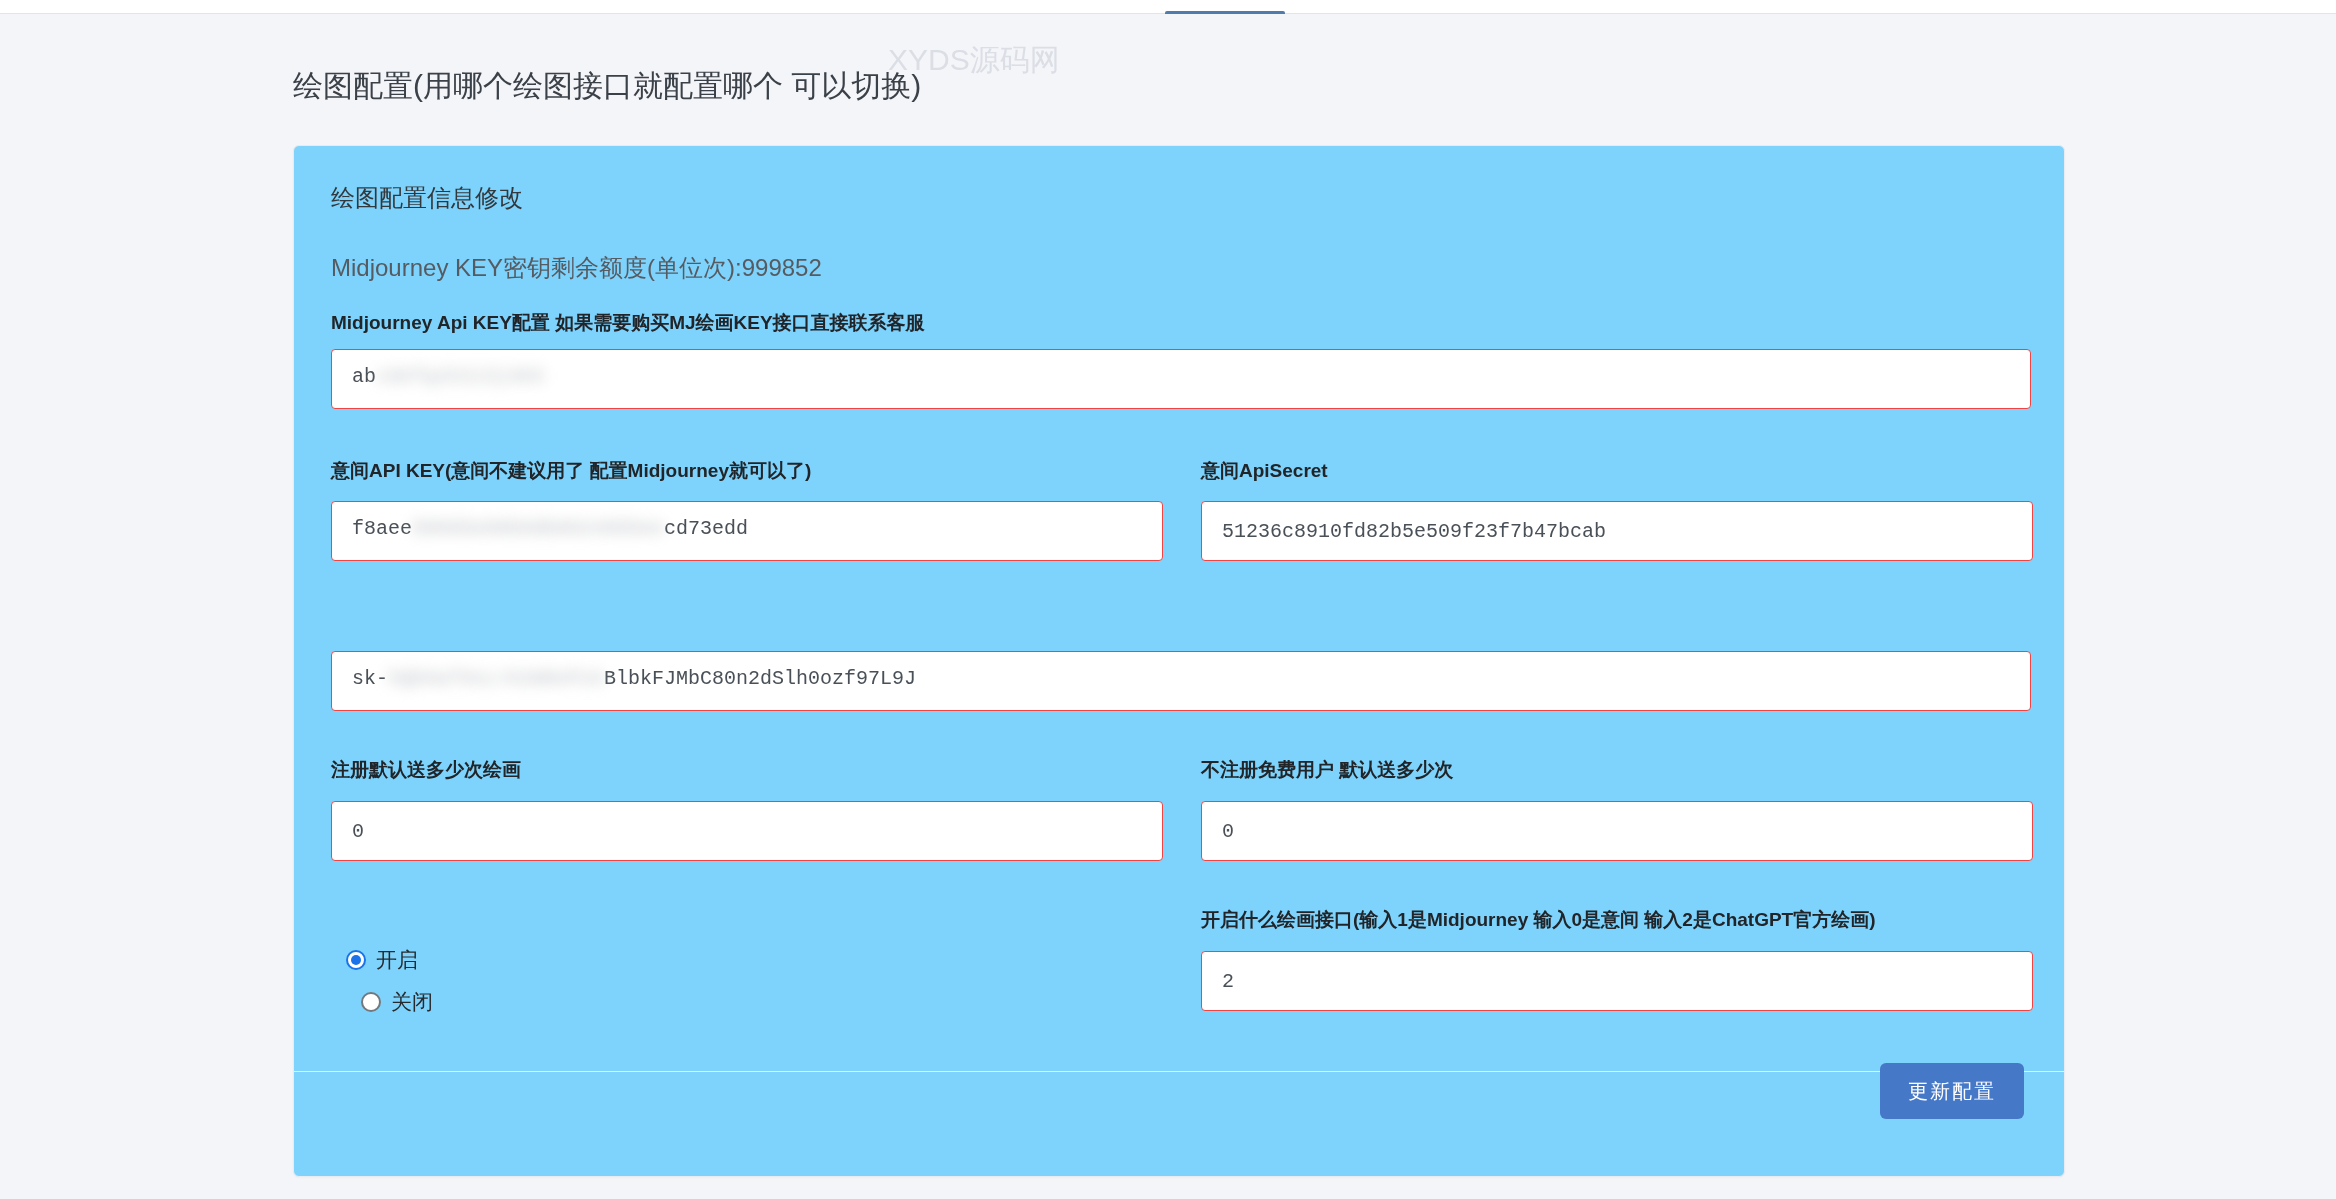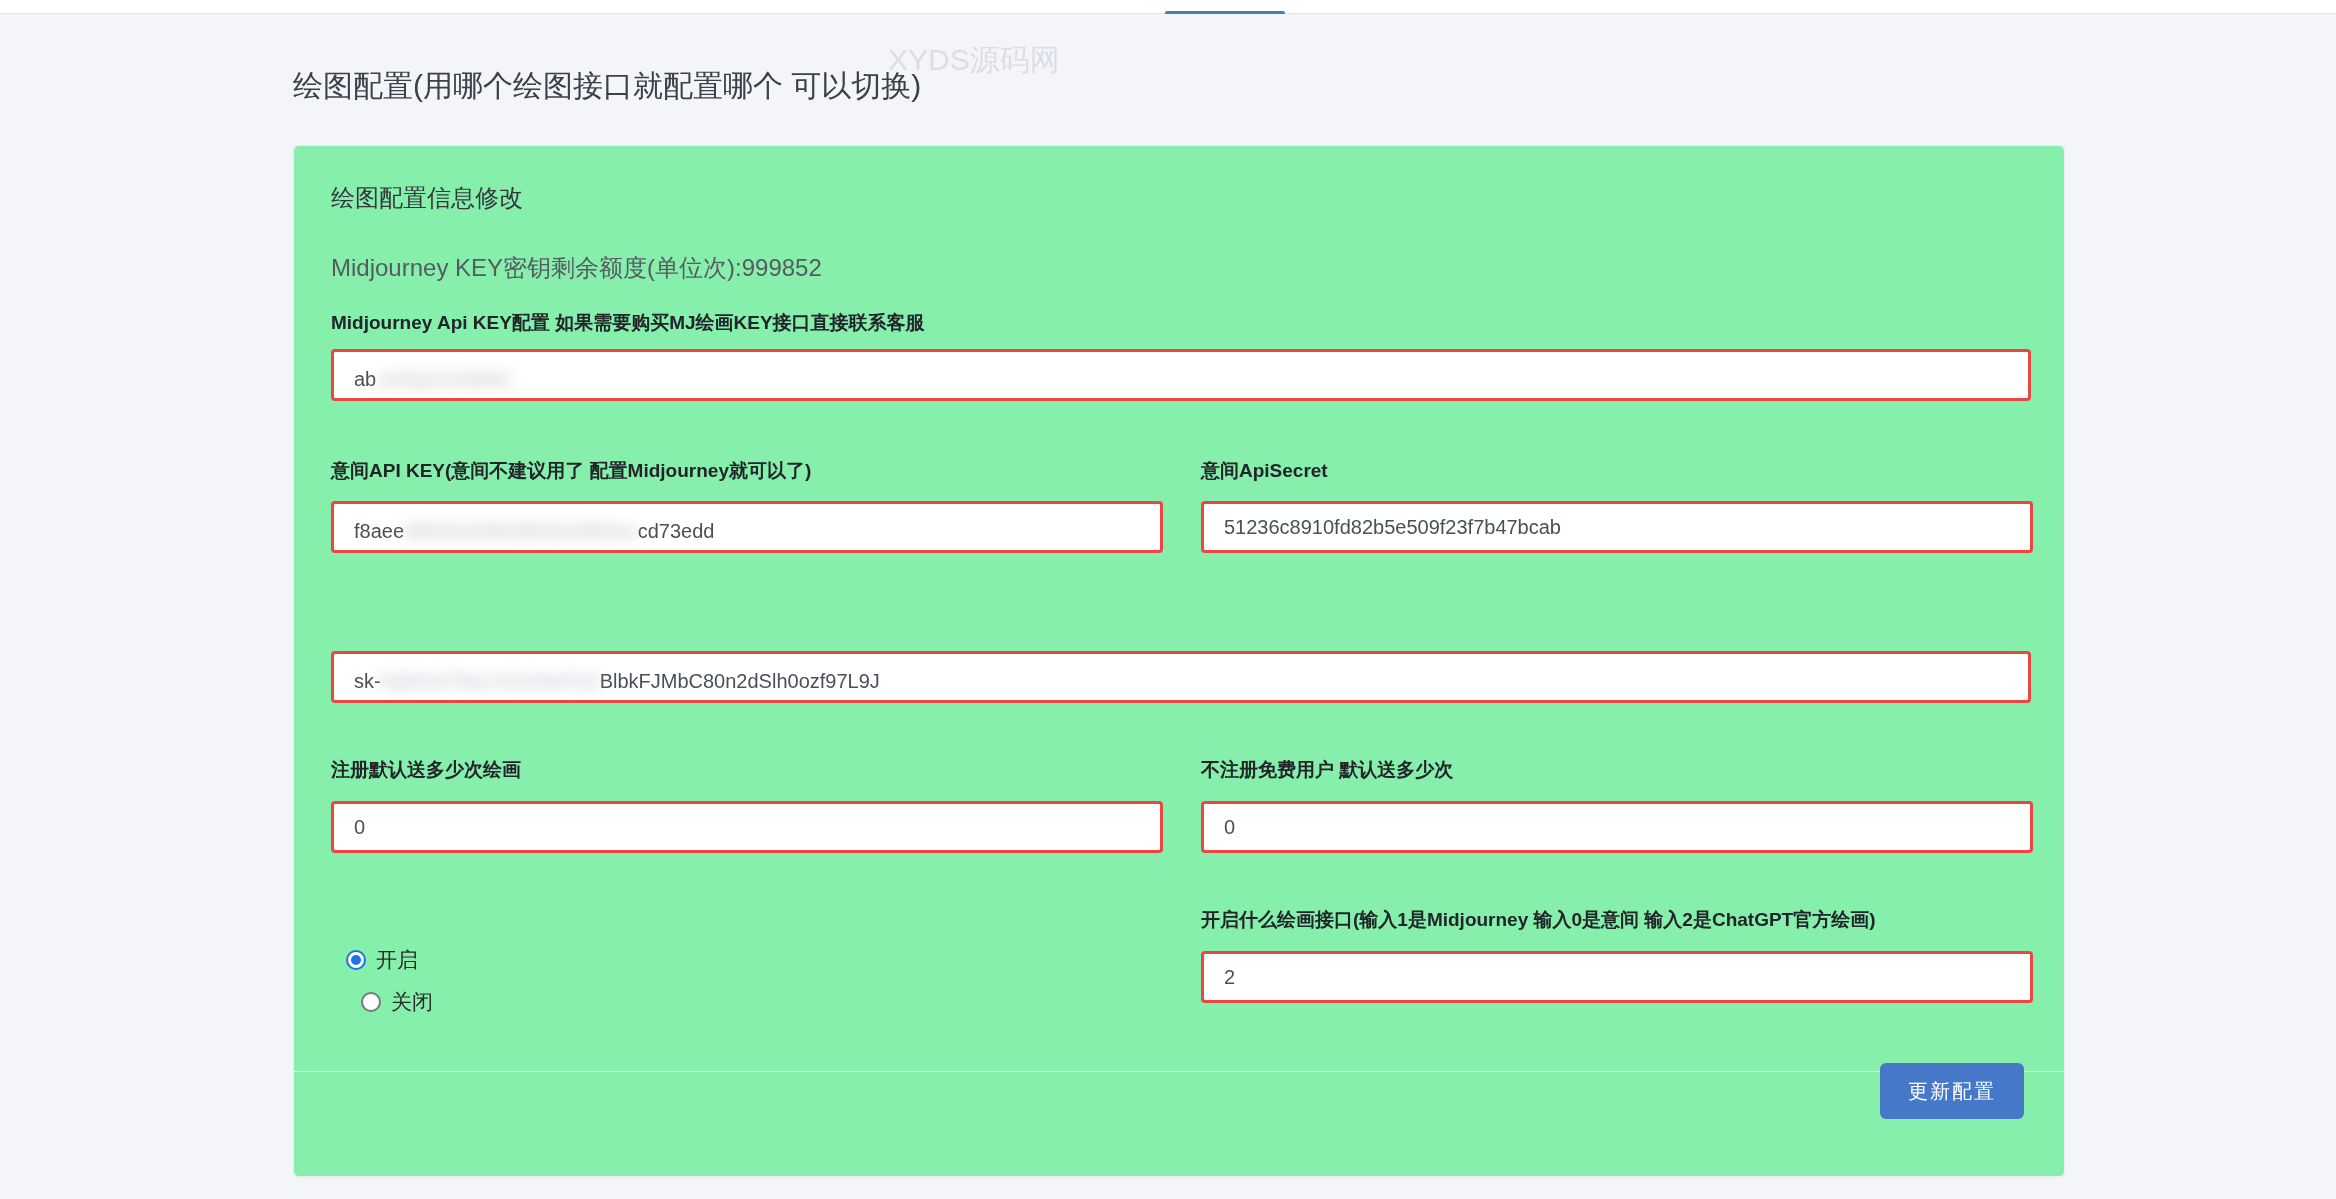--- a/index.html
+++ b/index.html
@@ -21,39 +21,39 @@
   .watermark {
     position:absolute; left:888px; top:40px;
     font-size:30px; color:#dcdee6; white-space:nowrap; user-select:none;
   }
   .page-title {
     position:absolute; left:293px; top:66px;
     font-size:30px; font-weight:400; color:#3b4148; white-space:nowrap;
   }
   .card {
     position:absolute; left:293px; top:145px; width:1772px; height:1032px;
-    background:#86efac; border:1px solid #e9ebf1; border-radius:6px;
+    background:#7dd3fc; border:1px solid #e9ebf1; border-radius:6px;
     box-shadow:0 1px 2px rgba(60,64,80,0.03);
   }
   .card-title {
     position:absolute; left:37px; top:36px;
     font-size:24px; font-weight:400; color:#33383d;
   }
   .quota-line {
     position:absolute; left:37px; top:106px;
     font-size:24px; color:#565b62;
   }
   .field-label {
     position:absolute; font-size:19px; font-weight:700; color:#212529;
     white-space:nowrap;
   }
   .input-box, input.input-box {
-    position:absolute; height:52px; border:3px solid #ef4444; border-radius:4px;
+    position:absolute; height:60px; border:1px solid #ef4444; border-radius:4px;
     background:#ffffff; font-size:20px; color:#495057; line-height:54px;
-    padding:0 20px; font-family:Liberation Sans, sans-serif;
+    padding:0 20px; font-family:Liberation Mono, monospace;
     white-space:nowrap; overflow:hidden;
   }
   input.input-box { outline:none; }
   .full-w   { left:37px;  width:1700px; }
   .col-left { left:37px;  width:832px; }
   .col-right{ left:907px; width:832px; }
   .redacted {
     filter:blur(7px); color:#b9bcc1; user-select:none;
   }
   .radio-row {

